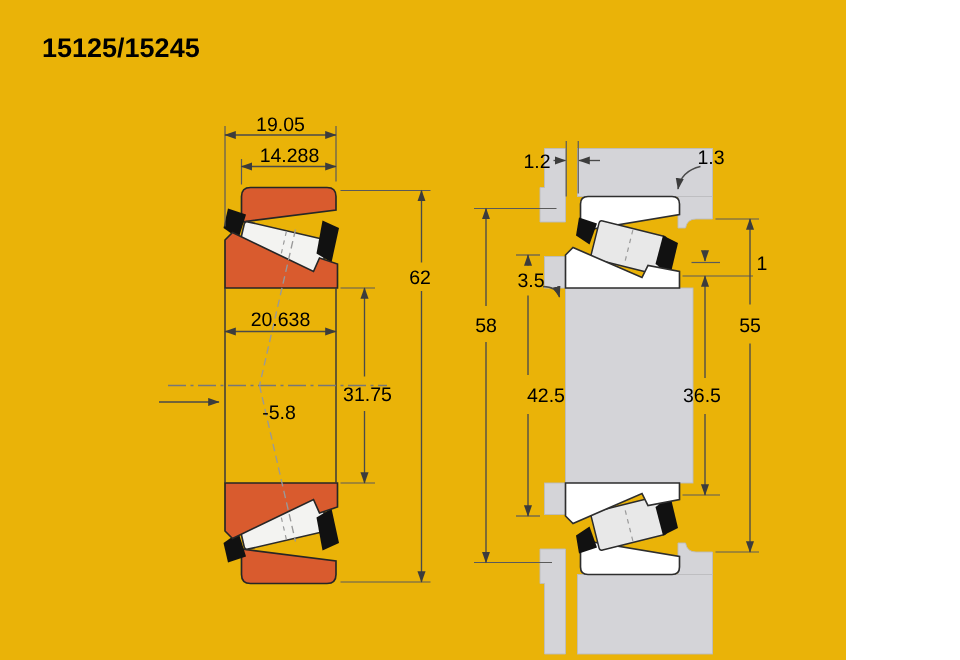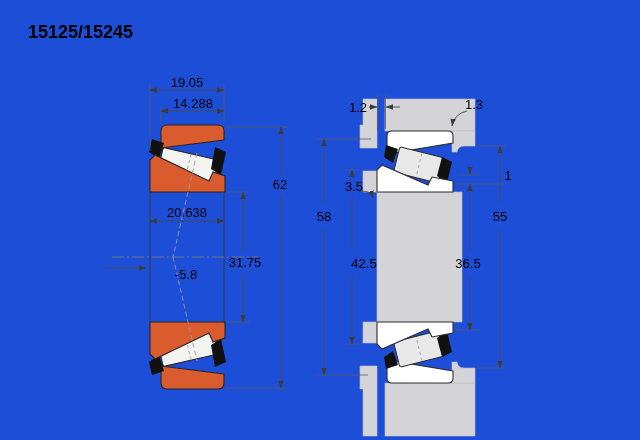--- a/index.html
+++ b/index.html
@@ -1,16 +1,16 @@
 <!DOCTYPE html>
 <html><head>
 <meta charset="utf-8">
 <style>
   html,body{margin:0;padding:0;background:#ffffff;}
-  .page{position:relative;width:640px;height:440px;background:#1d4ed8;overflow:hidden;
+  .page{position:relative;width:564px;height:440px;background:#eab308;overflow:hidden;
         font-family:"Liberation Sans","DejaVu Sans",sans-serif;}
   svg{display:block;}
   text{font-family:"Liberation Sans","DejaVu Sans",sans-serif;fill:#000;}
   .ttl{font-size:18px;font-weight:bold;}
   .dim{font-size:13px;}
   .ring{fill:#d95b2e;stroke:#262626;stroke-width:1.1;}
   .roller{fill:#f3f3f1;stroke:#2b2b2b;stroke-width:1.1;}
   .rollerR{fill:#e8e8e8;stroke:#2b2b2b;stroke-width:1;}
   .cage{fill:#111;stroke:none;}
   .steel{fill:#d4d4d8;stroke:#bcbcc0;stroke-width:0.6;}

